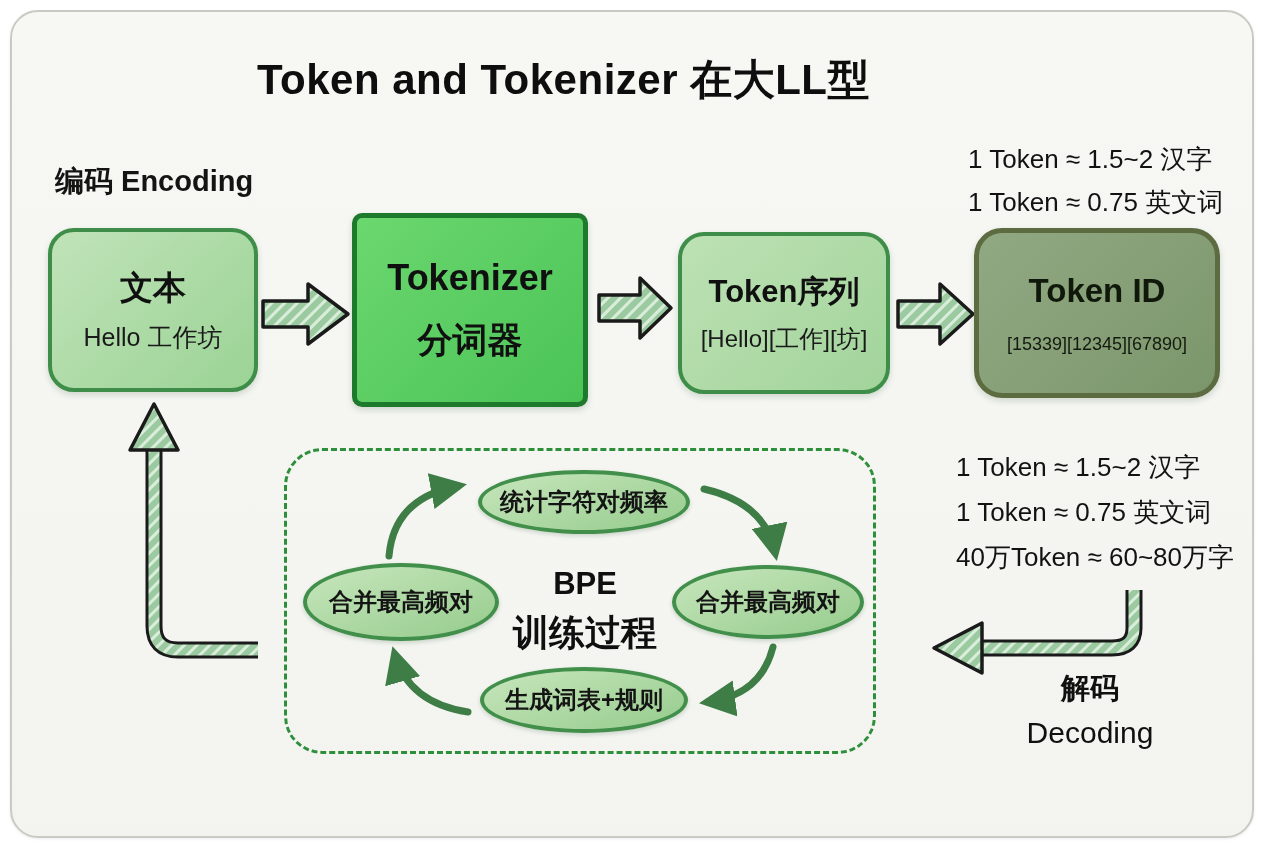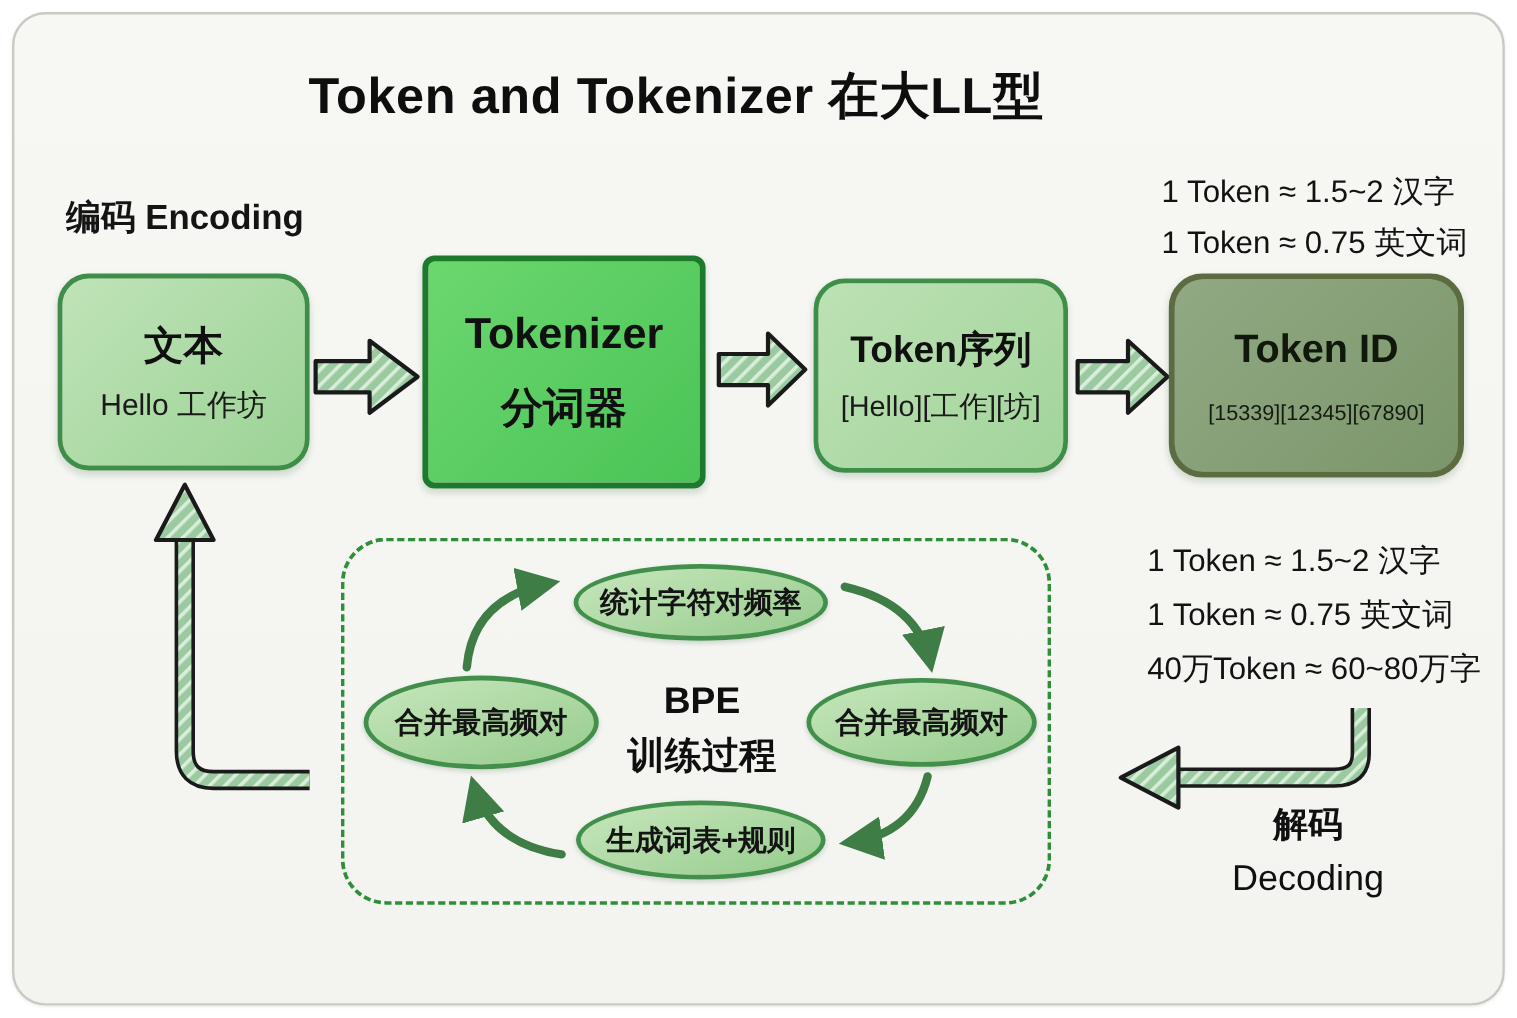--- a/index.html
+++ b/index.html
@@ -30,21 +30,21 @@
   .notes-mid{left:956px;top:445px;}
   .notes-mid div{height:45px;line-height:45px;}
   .dashed-rect{position:absolute;left:284px;top:448px;width:592px;height:306px;border:3.5px dashed #2e8f3b;border-radius:38px;box-sizing:border-box;}
   .ell{position:absolute;display:flex;align-items:center;justify-content:center;border:4px solid #418f4a;border-radius:50%;background:linear-gradient(160deg,#c7e6bc,#96cc8d);font-size:24px;font-weight:600;color:#141414;box-sizing:border-box;box-shadow:0 2px 4px rgba(40,80,40,.2);white-space:nowrap;}
   .ell-top{left:478px;top:470px;width:212px;height:64px;}
   .ell-right{left:672px;top:565px;width:192px;height:74px;}
   .ell-bottom{left:480px;top:667px;width:208px;height:66px;}
   .ell-left{left:303px;top:563px;width:196px;height:78px;}
   .bpe-center{position:absolute;left:505px;top:566px;width:160px;text-align:center;color:#0f0f0f;}
   .bpe-center .l1{font-size:31px;font-weight:700;}
-  .bpe-center .l2{font-size:31px;font-weight:700;margin-top:7px;}
+  .bpe-center .l2{font-size:36px;font-weight:700;margin-top:7px;}
   .dec-label{position:absolute;left:1005px;top:666px;width:170px;text-align:center;color:#101010;}
   .dec-label .zh{font-size:29px;font-weight:600;height:44px;line-height:44px;}
   .dec-label .en{font-size:30px;font-weight:500;height:46px;line-height:46px;}
 </style>
 </head>
 <body>
 
 <div class="canvas">
 
   <div class="panel"></div>

